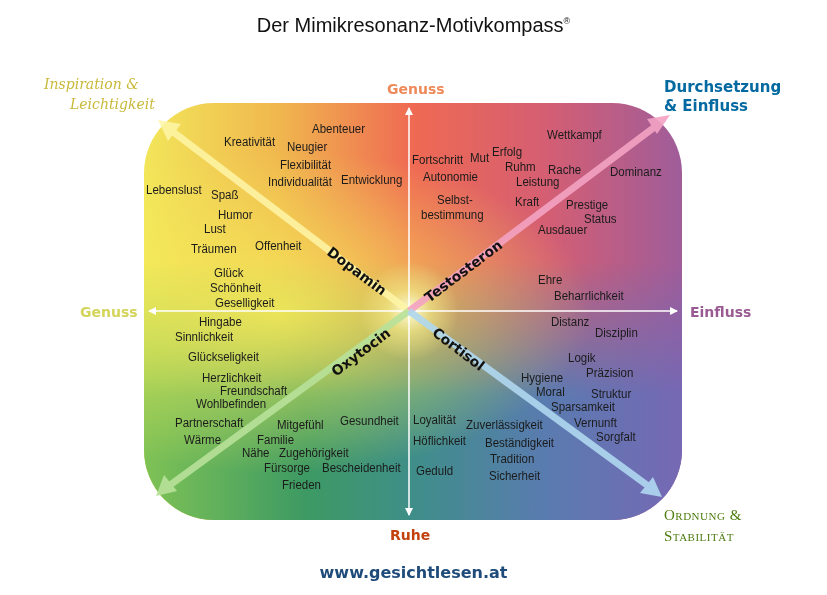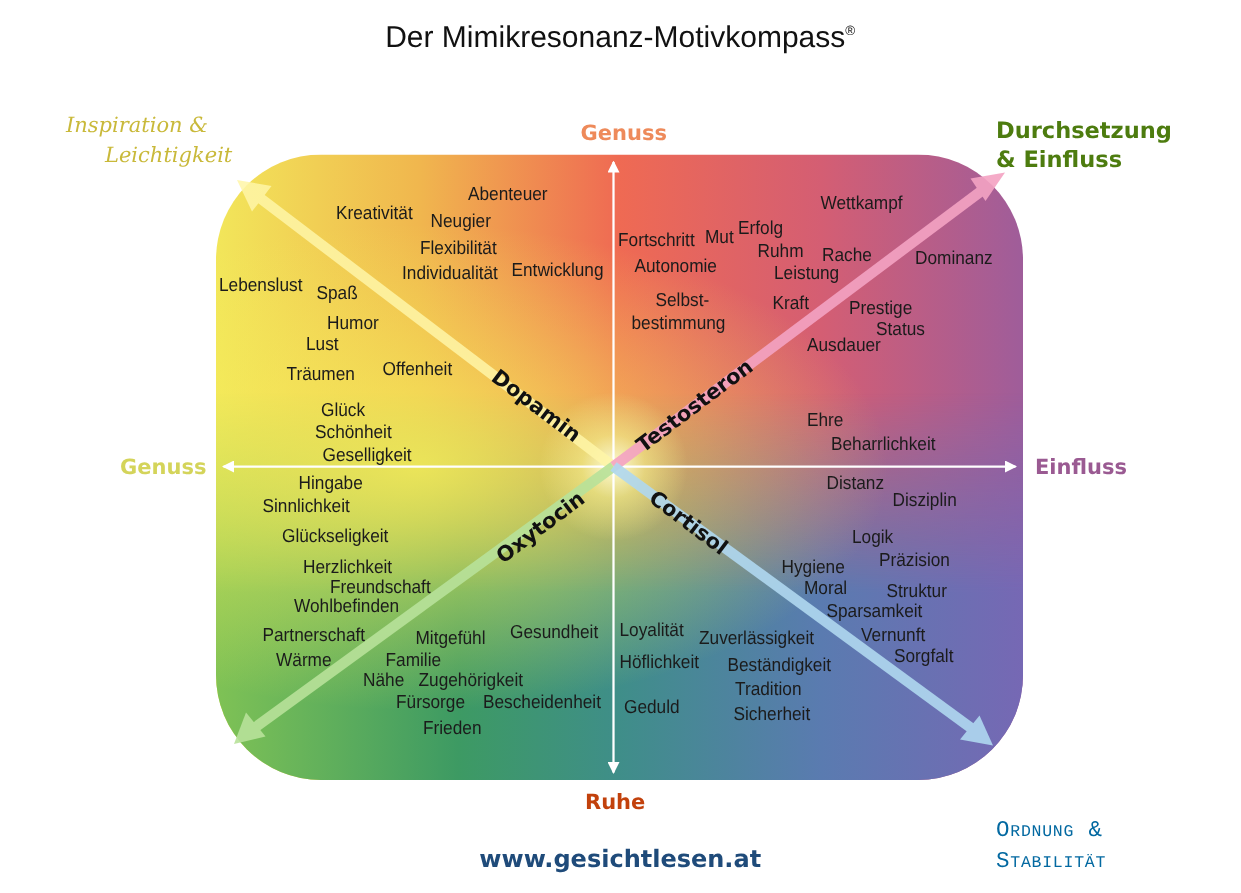--- a/index.html
+++ b/index.html
@@ -11,22 +11,22 @@
   .panel .grad-bottom { position:absolute; inset:0; background: linear-gradient(90deg, #7fc255 0%, #3d9a63 30%, #3f8e89 50%, #5a7bb0 75%, #7668b4 100%);
     -webkit-mask-image: linear-gradient(180deg, rgba(0,0,0,0) 0%, rgba(0,0,0,0) 38%, rgba(0,0,0,1) 70%, rgba(0,0,0,1) 100%);
     mask-image: linear-gradient(180deg, rgba(0,0,0,0) 0%, rgba(0,0,0,0) 38%, rgba(0,0,0,1) 70%, rgba(0,0,0,1) 100%); }
   .panel .glow { position:absolute; left:215px; top:158px; width:100px; height:100px; border-radius:50%; background: radial-gradient(circle, rgba(255,255,220,0.95) 0%, rgba(255,250,150,0.5) 30%, rgba(255,240,120,0) 70%); }
   .panel .yellow-left { position:absolute; inset:0; background: radial-gradient(ellipse at 25% 50%, rgba(245,238,90,0.85) 0%, rgba(245,238,90,0.4) 30%, rgba(245,238,90,0) 55%); }
   svg.overlay { position:absolute; left:0; top:0; width:827px; height:595px; pointer-events:none; }
   .word { position:absolute; font-family:"Liberation Sans", sans-serif; font-size:12.5px; color:#1b1b1b; white-space:nowrap; line-height:14px; transform: scaleX(0.92); transform-origin:left top; }
   .hormone { position:absolute; font-family:"DejaVu Sans", sans-serif; font-weight:bold; font-size:14px; color:#111; white-space:nowrap; transform-origin:center center; }
   .axis-label { position:absolute; font-family:"DejaVu Sans", sans-serif; font-weight:bold; font-size:14px; white-space:nowrap; }
   .corner-script { position:absolute; font-family:"DejaVu Serif", serif; font-style:italic; white-space:nowrap; line-height:20px; }
-  .corner-bold { position:absolute; font-family:"DejaVu Sans", sans-serif; font-weight:bold; font-size:15px; color:#4d7c0f; line-height:19px; white-space:nowrap; }
-  .corner-caps { position:absolute; font-family:Liberation Mono, monospace; font-variant:small-caps; font-size:15px; color:#0369a1; line-height:21px; white-space:nowrap; letter-spacing:0.5px;margin-top:38px; }
+  .corner-bold { position:absolute; font-family:"DejaVu Sans", sans-serif; font-weight:bold; font-size:15px; color:#0369a1; line-height:19px; white-space:nowrap; }
+  .corner-caps { position:absolute; font-family:Liberation Serif, serif; font-variant:small-caps; font-size:15px; color:#4d7c0f; line-height:21px; white-space:nowrap; letter-spacing:0.5px; }
   .footer { position:absolute; left:0; width:827px; top:563px; text-align:center; font-family:"DejaVu Sans", sans-serif; font-weight:bold; font-size:16px; color:#1f4b7a; }
 </style>
 </head>
 <body>
 
 <div class="title"><span>Der Mimikresonanz-Motivkompass</span><sup>®</sup></div>
 
 <div class="panel">
   <div class="grad-base"></div>
   <div class="grad-bottom"></div>

